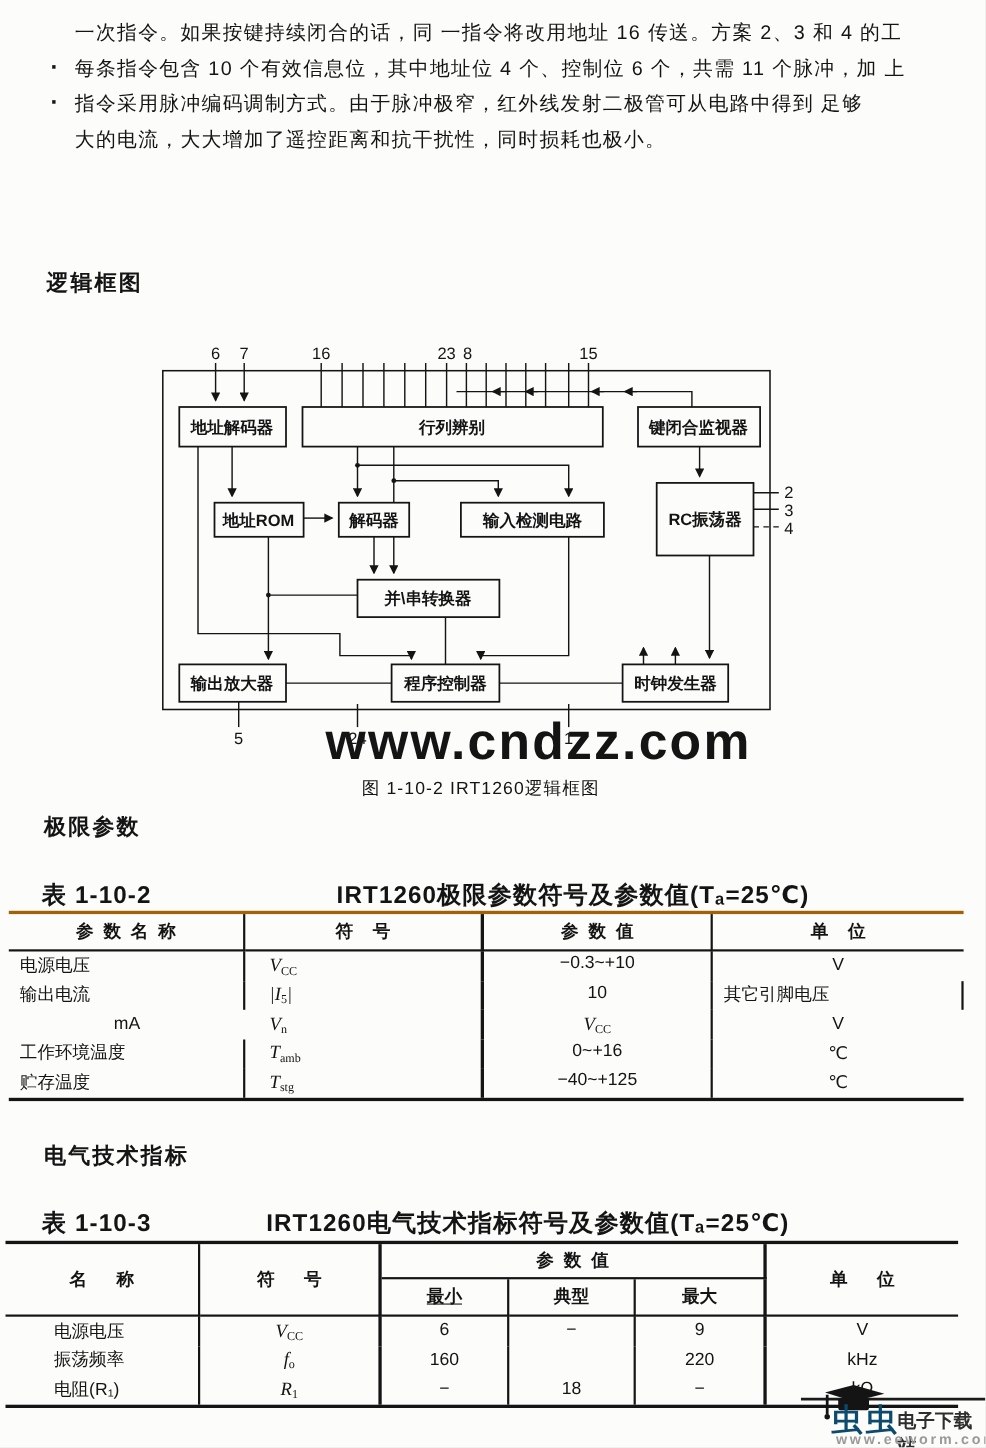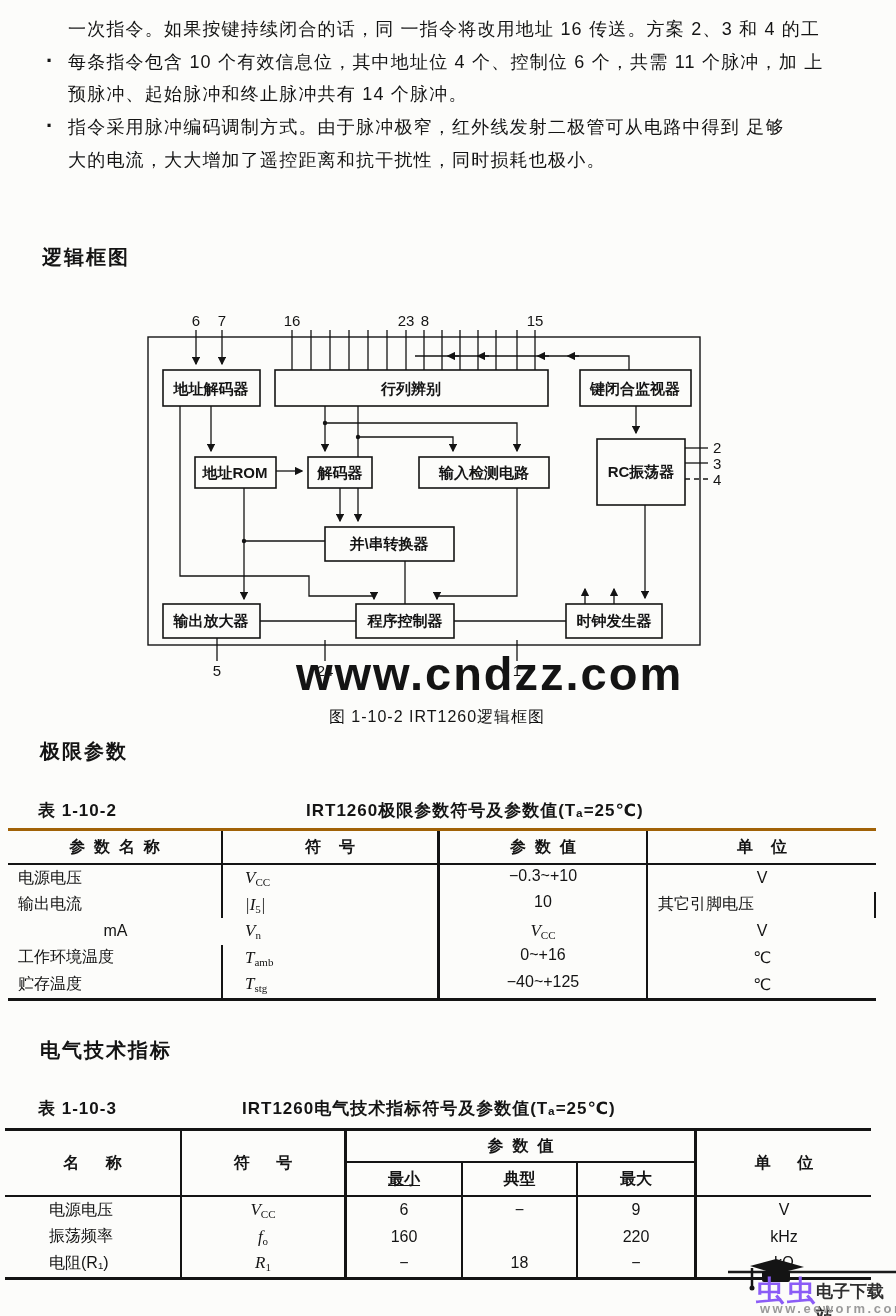--- a/index.html
+++ b/index.html
@@ -23,21 +23,21 @@
   .diag .pin{font-size:15px;text-anchor:middle;}
   .diag .pinr{font-size:15px;text-anchor:start;}
   .diag rect{fill:#fcfcfa;stroke:#141414;stroke-width:1.6;}
   .diag rect.outer{fill:none;stroke-width:1.4;}
   .diag path.w{fill:none;stroke:#141414;stroke-width:1.3;}
   .diag path.wd{stroke-dasharray:5 4;}
   .diag circle.j{fill:#141414;}
   .wmark{font-size:47px;fill:#d6d6d6;letter-spacing:2px;font-weight:bold;}
   .cap{font-size:16px;text-anchor:middle;letter-spacing:1px;}
   
-  .tcap{position:absolute;font-size:17px;font-weight:bold;white-space:pre;letter-spacing:1px;}
+  .tcap{position:absolute;font-size:22px;font-weight:bold;white-space:pre;letter-spacing:1px;}
   
   .t1{position:absolute;left:8px;top:828px;width:868px;display:grid;
       grid-template-columns:215px 217px 208px 228px;grid-template-rows:34px repeat(5,26.5px);
       border-top:3px solid #a16207;border-bottom:3px solid #141414;font-size:16px;}
   .t2{position:absolute;left:5px;top:1128px;width:866px;display:grid;
       grid-template-columns:177px 165px 116px 115px 119px 174px;
       grid-template-rows:32px 34px 26.5px 26.5px 26.5px;
       border-top:3px solid #141414;border-bottom:3px solid #141414;font-size:16px;}
   .c{display:flex;align-items:center;}
   .hd{justify-content:center;font-weight:bold;white-space:pre;border-bottom:2px solid #141414;}
@@ -54,38 +54,37 @@
   .t2 .a-sym{grid-column:2;grid-row:1/3;}
   .t2 .a-pv{grid-column:3/6;grid-row:1;}
   .t2 .a-min{grid-column:3;grid-row:2;text-decoration:underline;}
   .t2 .a-typ{grid-column:4;grid-row:2;}
   .t2 .a-max{grid-column:5;grid-row:2;}
   .t2 .a-unit{grid-column:6;grid-row:1/3;}
   
   .logo{position:absolute;left:728px;top:1256px;width:168px;height:60px;}
   .logo svg{position:absolute;left:0;top:0;}
   .logo .insect{position:absolute;left:28px;top:16px;font-size:28px;font-weight:bold;
-        color:#8b5cf6;letter-spacing:3px;}
+        color:#0c4a6e;letter-spacing:3px;}
   .logo .site{position:absolute;left:88px;top:24px;font-size:17px;font-weight:bold;color:#2e2e2e;}
   .logo .url{position:absolute;left:32px;top:45px;font-size:13px;font-weight:bold;
         color:#9a9a9a;letter-spacing:2.5px;}
 </style>
 </head>
 <body>
 
 <div class="page">
 
   <div class="intro">
     <div class="para">
       <div class="line">一次指令。如果按键持续闭合的话，同 一指令将改用地址 16 传送。方案 2、3 和 4 的工</div>
     </div>
     <div class="para">
       <span class="bullet">·</span>
       <div class="line">每条指令包含 10 个有效信息位，其中地址位 4 个、控制位 6 个，共需 11 个脉冲，加 上</div>
-      <div class="line">预脉冲、起始脉冲和终止脉冲共有 14 个脉冲。</div>
     </div>
     <div class="para">
       <span class="bullet">·</span>
       <div class="line">指令采用脉冲编码调制方式。由于脉冲极窄，红外线发射二极管可从电路中得到 足够</div>
       <div class="line">大的电流，大大增加了遥控距离和抗干扰性，同时损耗也极小。</div>
     </div>
   </div>
 
   <div class="h1 logic">逻辑框图</div>
   <div class="h1 limits">极限参数</div>

